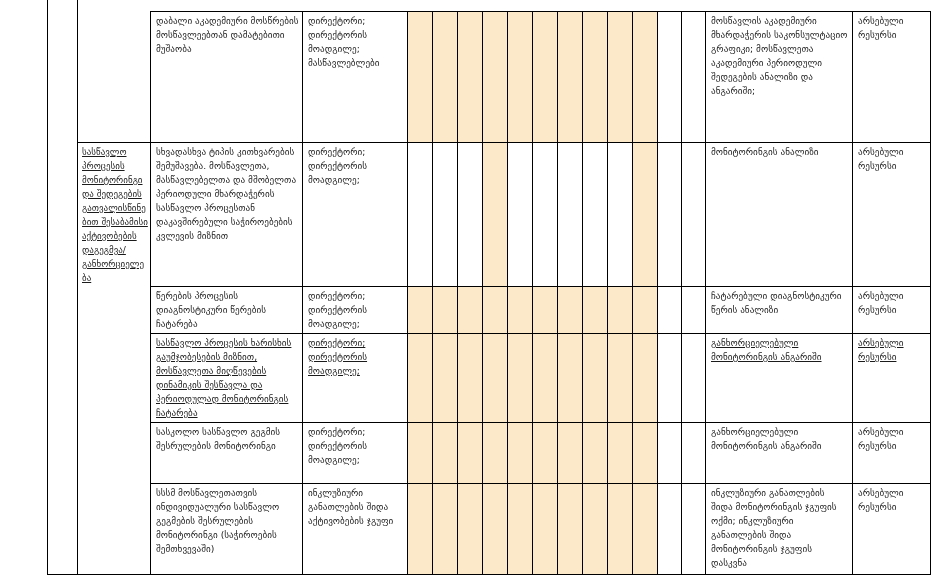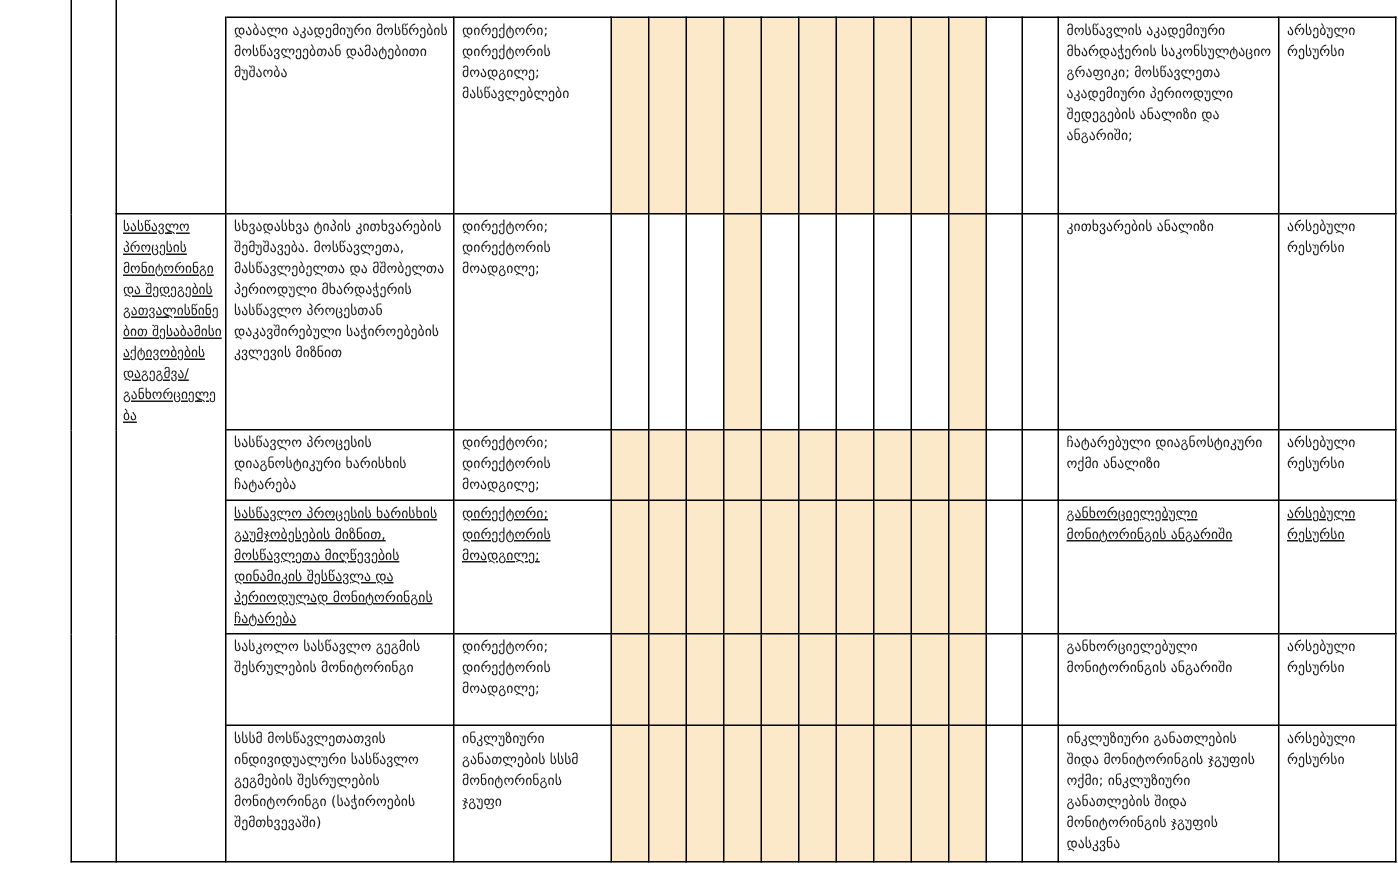--- a/index.html
+++ b/index.html
@@ -96,40 +96,40 @@
     <td class="m"></td>
     <td class="m tan"></td>
     <td class="m"></td>
     <td class="m"></td>
     <td class="m"></td>
     <td class="m"></td>
     <td class="m"></td>
     <td class="m tan"></td>
     <td class="m"></td>
     <td class="m"></td>
-    <td class="colE">კითხვარების ანალიზი</td>
+    <td class="colE">მონიტორინგის ანალიზი</td>
     <td class="colF">არსებული რესურსი</td>
   </tr>
 
   <tr class="r3">
-    <td class="colC">სასწავლო პროცესის დიაგნოსტიკური ხარისხის ჩატარება</td>
+    <td class="colC">წერების პროცესის დიაგნოსტიკური წერების ჩატარება</td>
     <td class="colD">დირექტორი; დირექტორის მოადგილე;</td>
     <td class="m tan"></td>
     <td class="m tan"></td>
     <td class="m tan"></td>
     <td class="m tan"></td>
     <td class="m tan"></td>
     <td class="m tan"></td>
     <td class="m tan"></td>
     <td class="m tan"></td>
     <td class="m tan"></td>
     <td class="m tan"></td>
     <td class="m"></td>
     <td class="m"></td>
-    <td class="colE">ჩატარებული დიაგნოსტიკური ოქმი ანალიზი</td>
+    <td class="colE">ჩატარებული დიაგნოსტიკური წერის ანალიზი</td>
     <td class="colF">არსებული რესურსი</td>
   </tr>
 
   <tr class="r4">
     <td class="colC">სასწავლო პროცესის ხარისხის გაუმჯობესების მიზნით, მოსწავლეთა მიღწევების დინამიკის შესწავლა და პერიოდულად მონიტორინგის ჩატარება</td>
     <td class="colD">დირექტორი; დირექტორის მოადგილე;</td>
     <td class="m tan"></td>
     <td class="m tan"></td>
     <td class="m tan"></td>
     <td class="m tan"></td>
@@ -159,21 +159,21 @@
     <td class="m tan"></td>
     <td class="m tan"></td>
     <td class="m"></td>
     <td class="m"></td>
     <td class="colE">განხორციელებული მონიტორინგის ანგარიში</td>
     <td class="colF">არსებული რესურსი</td>
   </tr>
 
   <tr class="r6">
     <td class="colC">სსსმ მოსწავლეთათვის ინდივიდუალური სასწავლო გეგმების შესრულების მონიტორინგი (საჭიროების შემთხვევაში)</td>
-    <td class="colD">ინკლუზიური განათლების სსსმ მონიტორინგის ჯგუფი</td>
+    <td class="colD">ინკლუზიური განათლების შიდა აქტივობების ჯგუფი</td>
     <td class="m tan"></td>
     <td class="m tan"></td>
     <td class="m tan"></td>
     <td class="m tan"></td>
     <td class="m tan"></td>
     <td class="m tan"></td>
     <td class="m tan"></td>
     <td class="m tan"></td>
     <td class="m tan"></td>
     <td class="m tan"></td>

